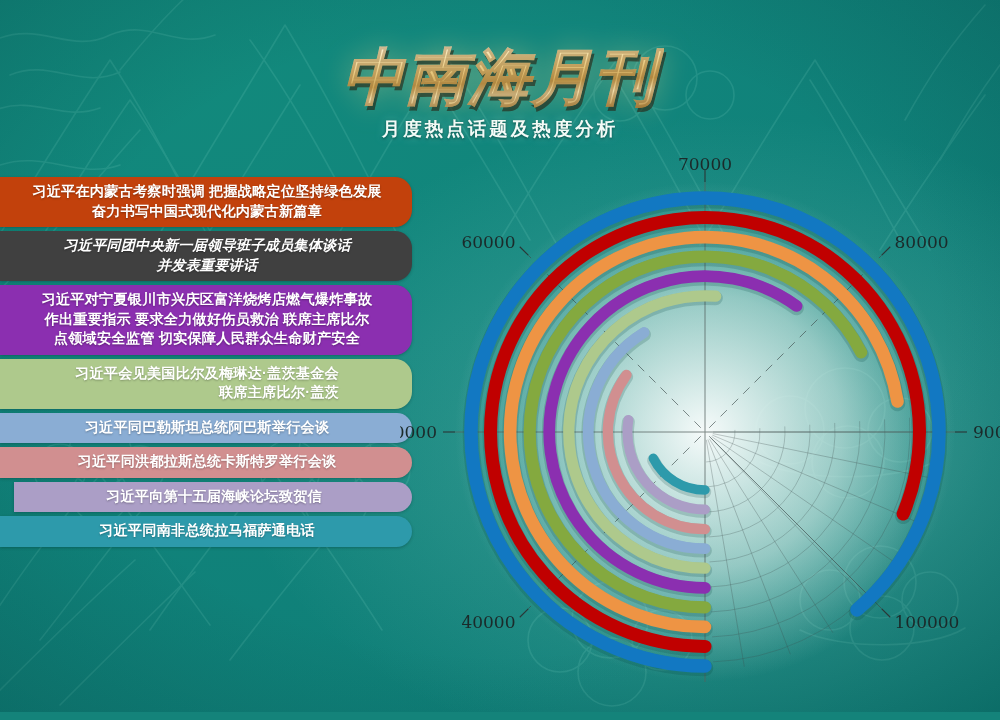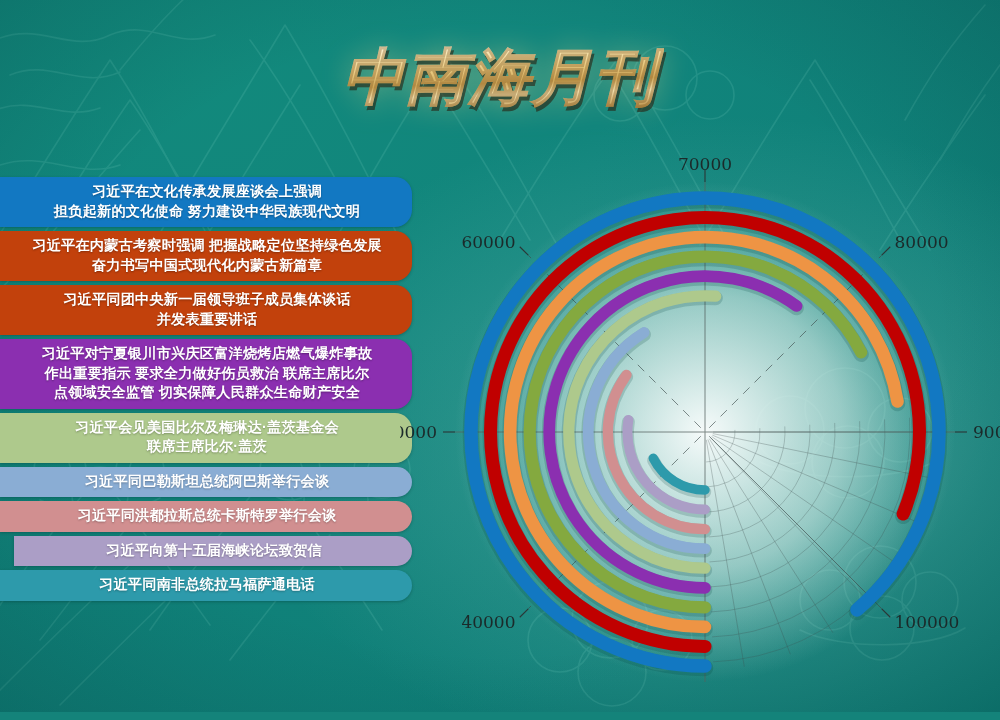--- a/index.html
+++ b/index.html
@@ -62,21 +62,21 @@
     color:#ffffff;
     font-size:14.2px;
     line-height:19.5px;
     font-weight:600;
     text-align:center;
     text-shadow:0 1px 2px rgba(0,0,0,.33);
     letter-spacing:.2px;
     white-space:pre-line;
   }
   .legend-item.dark .legend-label{color:#ffffff;}
-  .legend-item.light .legend-label{color:#ffffff;text-shadow:0 1px 2px rgba(0,0,0,.28);}
+  .legend-item.light .legend-label{color:#ffffff;text-shadow:0 1px 2px rgba(0,0,0,.28);text-align:right;}
 
   
   .chart{position:absolute;left:400px;top:150px;width:600px;height:540px;}
   .chart svg{display:block;}
   .axis-label{
     font-family:"DejaVu Serif","Liberation Serif",serif;
     font-size:17px;fill:#1b2a2a;
   }
 </style>
 </head>
@@ -143,32 +143,29 @@
       <path d="M940 160 C 962 120, 978 95, 1000 65"></path>
     </g>
   </svg>
 
   <div class="bg-vig"></div>
 
   <div class="header">
     <div class="title-wrap">
       <div class="title">中南海月刊</div>
     </div>
+    <div class="subtitle">月度热点话题及热度分析</div>
   </div>
 
   <div class="legend" id="legend">
-      <div class="legend-item dark" style="background: rgb(18, 120, 194);">
-        <div class="legend-label">习近平在文化传承发展座谈会上强调
-担负起新的文化使命 努力建设中华民族现代文明</div>
-      </div>
       <div class="legend-item dark" style="background: #c2410c;">
         <div class="legend-label">习近平在内蒙古考察时强调 把握战略定位坚持绿色发展
 奋力书写中国式现代化内蒙古新篇章</div>
       </div>
-      <div class="legend-item dark" style="background: #c2410c;">
+      <div class="legend-item dark" style="background: #404040; font-style: italic;">
         <div class="legend-label">习近平同团中央新一届领导班子成员集体谈话
 并发表重要讲话</div>
       </div>
       <div class="legend-item dark" style="background: rgb(139, 47, 176);">
         <div class="legend-label">习近平对宁夏银川市兴庆区富洋烧烤店燃气爆炸事故
 作出重要指示 要求全力做好伤员救治 联席主席比尔
 点领域安全监管 切实保障人民群众生命财产安全</div>
       </div>
       <div class="legend-item light" style="background: rgb(174, 201, 140);">
         <div class="legend-label">习近平会见美国比尔及梅琳达·盖茨基金会

